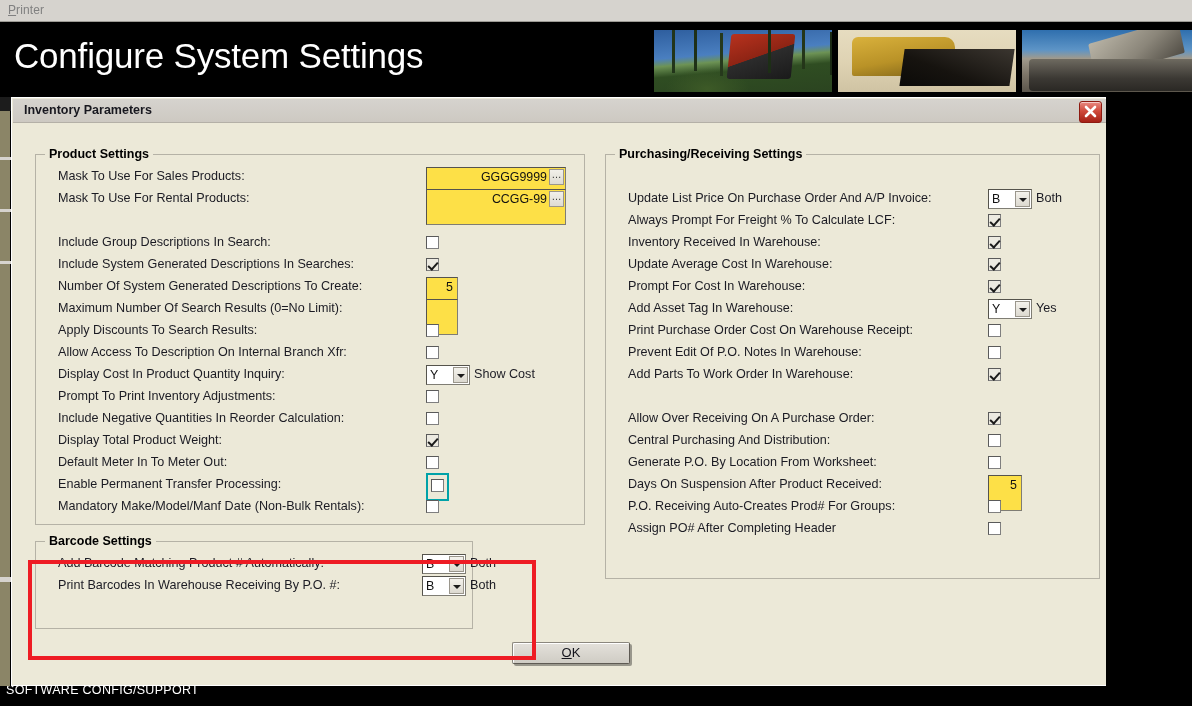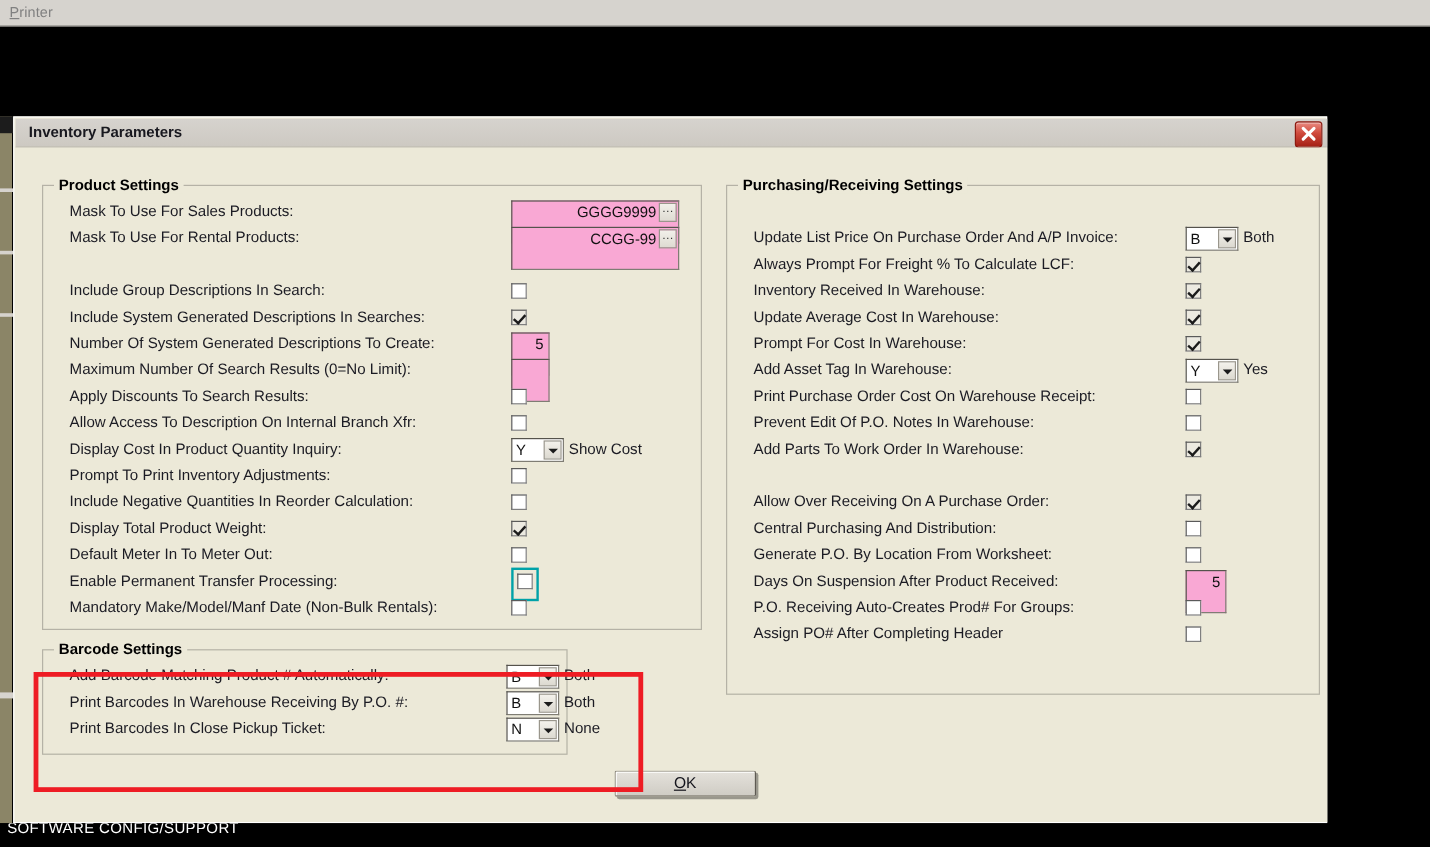--- a/index.html
+++ b/index.html
@@ -254,21 +254,21 @@
     padding: 3px;
     border: 2px solid #00a2a8;
     margin-top: 0px;
     box-sizing: border-box;
   }
   .cb-focus .cb { margin-top: 0; }
 
   
   .txt {
     height: 36px;
-    background: #f9a8d4;
+    background: #fde047;
     border: 1px solid #7f7d74;
     border-top-color: #55534c;
     border-left-color: #55534c;
     box-sizing: border-box;
     position: relative;
     display: inline-block;
     vertical-align: top;
     cursor: text;
   }
   .txt .val {
@@ -381,20 +381,28 @@
 </style>
 </head>
 <body>
 
 <div id="root">
 
   <div class="menubar">
     <div class="menu-item"><span class="accel">P</span><span>rinter</span></div>
   </div>
 
+  <div class="banner">
+    <div class="banner-title">Configure System Settings</div>
+    <div class="banner-photos">
+      <div class="photo p1"></div>
+      <div class="photo p2"></div>
+      <div class="photo p3"></div>
+    </div>
+  </div>
 
   <div class="left-strip">
     <div class="seg" style="top:60px"></div>
     <div class="seg" style="top:112px"></div>
     <div class="seg" style="top:164px"></div>
     <div class="seg" style="top:480px;height:5px"></div>
   </div>
   <div class="left-black-tab"></div>
   <div class="right-strip"></div>
 
@@ -539,30 +547,20 @@
           <div class="lbl">Print Barcodes In Warehouse Receiving By P.O. #:</div>
           <div class="ctrl">
             <span class="combo">
               <span class="cval">B</span>
               <span class="arrowbox"></span>
             </span>
             <span class="combo-text">Both</span>
           </div>
         </div>
 
-        <div class="row" style="top:56px">
-          <div class="lbl">Print Barcodes In Close Pickup Ticket:</div>
-          <div class="ctrl">
-            <span class="combo">
-              <span class="cval">N</span>
-              <span class="arrowbox"></span>
-            </span>
-            <span class="combo-text">None</span>
-          </div>
-        </div>
       </div>
 
       <div class="group" id="grp-purchase">
         <div class="legend">Purchasing/Receiving Settings</div>
 
 
         <div class="row" style="top:34px">
           <div class="lbl">Update List Price On Purchase Order And A/P Invoice:</div>
           <div class="ctrl">
             <span class="combo">

